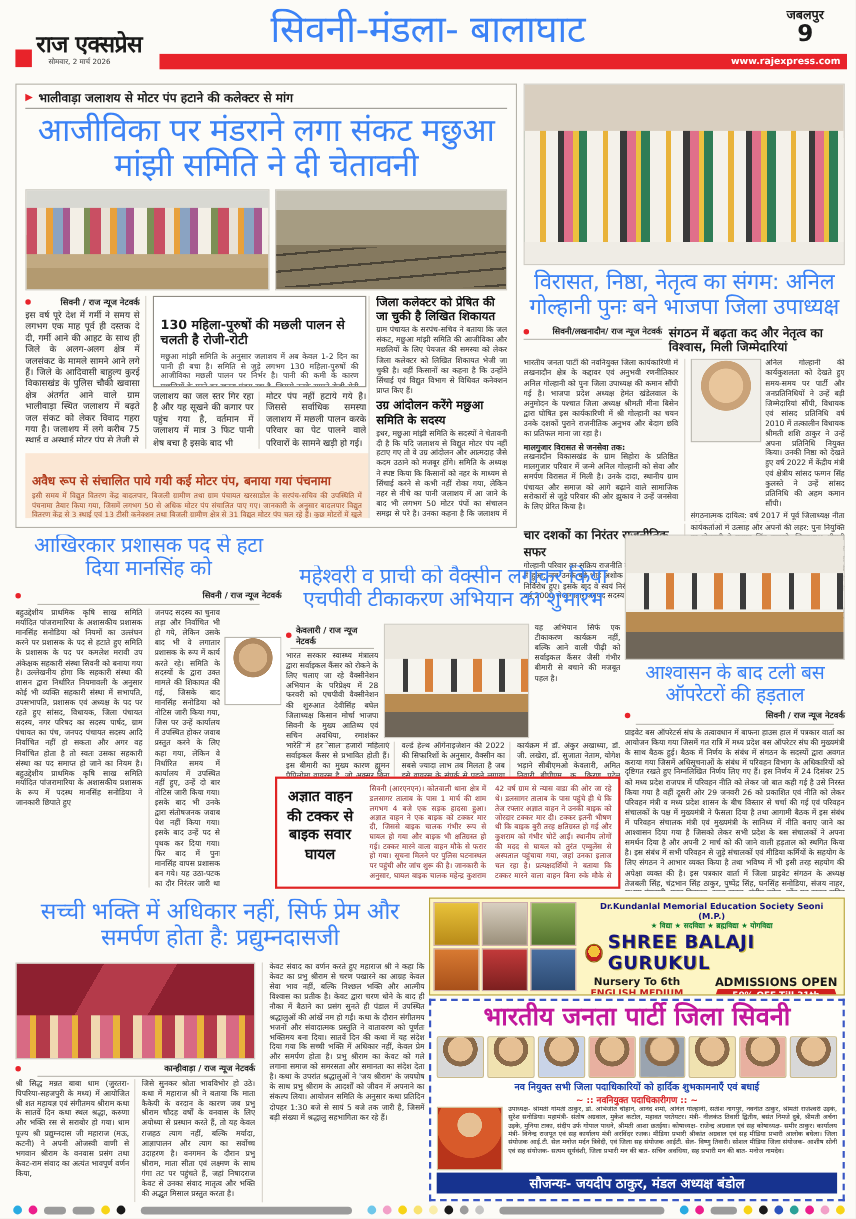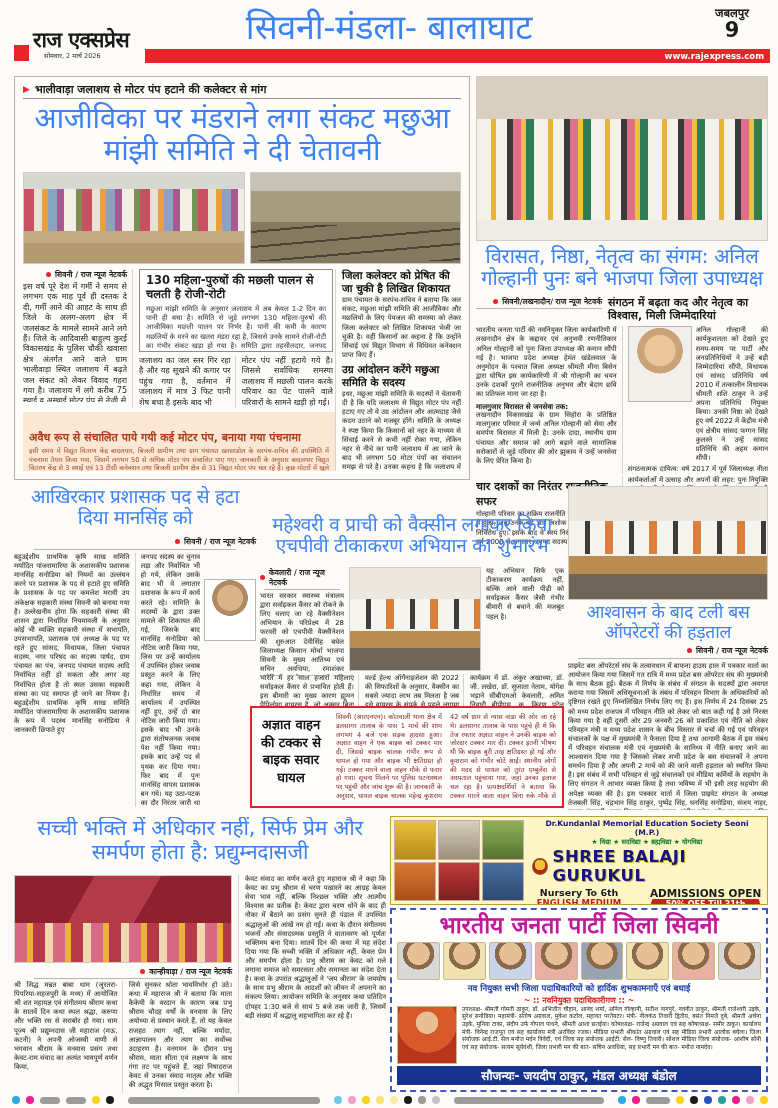--- a/index.html
+++ b/index.html
@@ -2,21 +2,21 @@
 <html><head>
 <meta charset="utf-8">
 <style>
   html,body{margin:0;padding:0;background:#e9e7e2;}
   #page{position:relative;width:778px;height:1108px;margin:0 auto;background:#fcfbf7;
         font-family:"DejaVu Sans","Liberation Sans",sans-serif;color:#1a1a1a;overflow:hidden;}
   .abs{position:absolute;box-sizing:border-box;}
   .jt{text-align:justify;}
   .bt{font-size:8px;line-height:1.3;color:#222;overflow:hidden;}
   .bt-s{font-size:6.9px;line-height:1.32;color:#222;overflow:hidden;}
-  .byline{display:flex;align-items:center;justify-content:flex-end;gap:4px;
+  .byline{display:flex;align-items:center;justify-content:space-between;gap:4px;
           font-size:7.6px;font-weight:bold;color:#222;}
   .dot{width:5px;height:5px;border-radius:50%;background:#e8232a;flex:0 0 auto;}
   .rule{border-bottom:1px solid #b9b6ae;}
   .hl{font-weight:400;color:#3b82f6;text-align:center;line-height:1.12;letter-spacing:-.3px;overflow:hidden;}
   .subhead{font-weight:800;font-size:10.5px;line-height:1.2;color:#111;margin:3px 0 2px;}
   .colsep{border-right:1px solid #d7d3ca;}
   
   .photo{position:relative;overflow:hidden;background:#cbc3b2;border:1px solid #cfccc4;}
   .band{position:absolute;left:0;right:0;}
   .ph-crowd{background:linear-gradient(#d8d8d2 0 22%,#e4dcc9 22% 45%,#c2aa82 45% 78%,#b39a70 78% 100%);}
@@ -34,21 +34,21 @@
   .ph-katha{background:linear-gradient(120deg,#8e2030 0 30%,#b43a4a 30% 55%,#8e2030 55% 100%);}
   .ph-katha .band{top:55%;height:45%;
     background:repeating-linear-gradient(90deg,#d86a84 0 12px,#e9b33a 12px 18px,#b43a4a 18px 30px,#f0d8b0 30px 38px);}
   .portrait{background:radial-gradient(circle at 50% 32%,#e9c69c 0 26%,#caa379 27% 38%,#f1efe9 39% 100%);border:1px solid #b9b6ae;}
   .portrait.dark{background:radial-gradient(circle at 50% 30%,#d9b489 0 26%,#b08a62 27% 36%,#ffffff 37% 100%);}
   
   .alert{background:#fbe7d4;padding:20px 6px;overflow:hidden;}
   .alert .t{color:#b03a1a;font-weight:800;font-size:11px;line-height:1.15;margin-bottom:2px;}
   .alert .b{color:#9a4c28;font-size:6.6px;line-height:1.35;text-align:justify;}
   .infobox{border:1px solid #8f8c84;padding:4px 6px;overflow:hidden;background:#fff;}
-  .infobox .t{font-weight:800;font-size:11.5px;line-height:1.2;margin-bottom:3px;}
+  .infobox .t{font-weight:800;font-size:11.5px;line-height:1.2;margin-bottom:3px;margin-top:15px;}
   .infobox .b{font-size:7px;line-height:1.35;text-align:justify;color:#333;}
   
   .accbox{border:2px solid #e02424;background:#fffdfb;display:flex;overflow:hidden;}
   .accbox .t{flex:0 0 70px;font-weight:800;font-size:13px;line-height:1.35;text-align:center;
              padding:8px 4px;color:#111;}
   .accbox .b{flex:1;column-count:2;column-gap:8px;font-size:6.6px;line-height:1.33;
              color:#7c1d1d;text-align:justify;padding:5px 6px;}
   
   .tag{background:#e8232a;color:#fff;font-weight:800;font-size:11.5px;padding:2px 14px 2px 8px;
        clip-path:polygon(0 0,100% 0,88% 100%,0 100%);}

